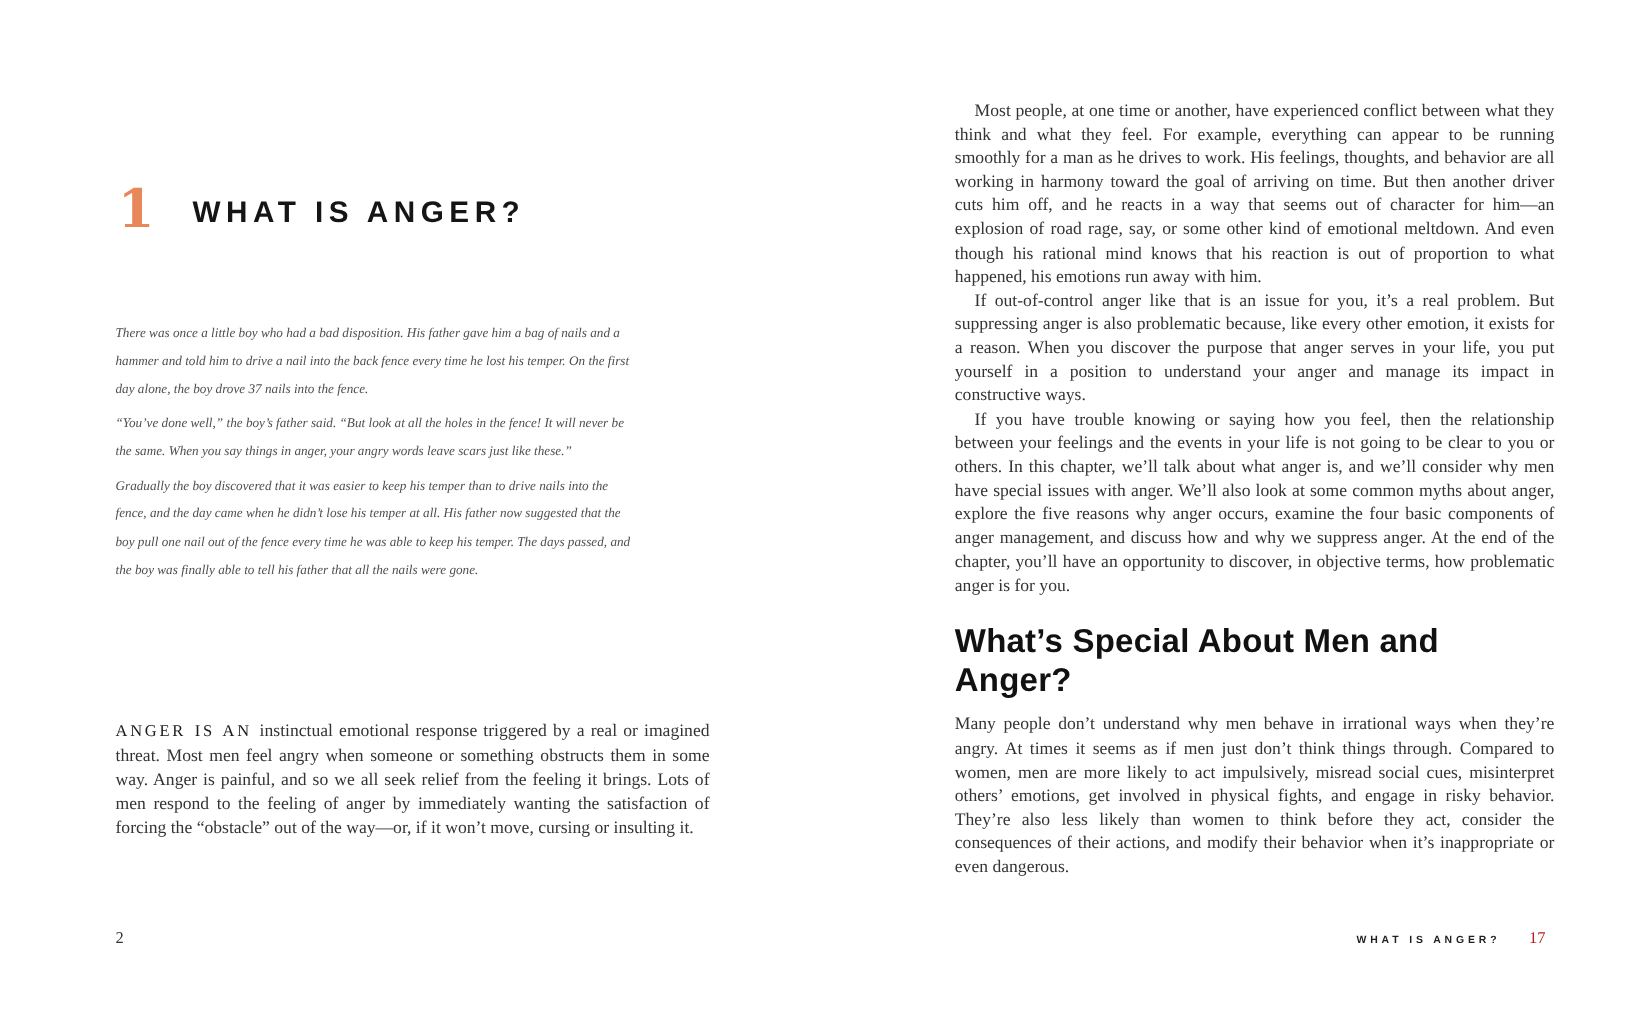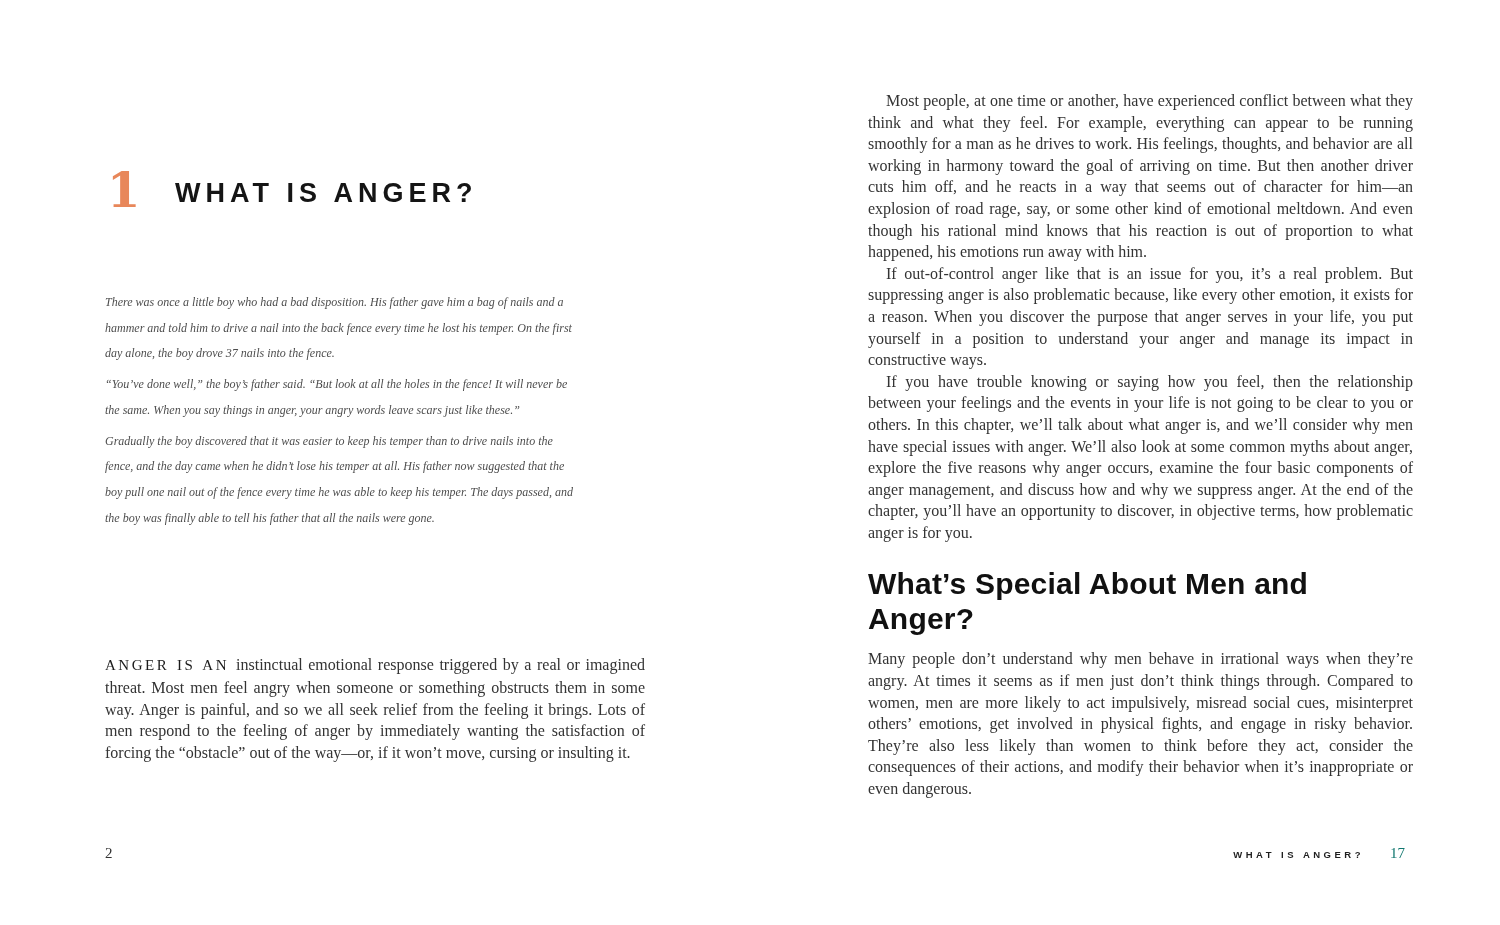--- a/index.html
+++ b/index.html
@@ -115,21 +115,21 @@
     font-family: "Liberation Sans", sans-serif;
     font-weight: bold;
     font-size: 9.5px;
     letter-spacing: 3.5px;
     color: #1f1f1f;
   }
   .folio-right {
     position: static;
     font-family: "Liberation Serif", serif;
     font-size: 15px;
-    color: #0f766e;
+    color: #b91c1c;
   }
 </style>
 </head>
 <body>
 
 <div class="spread">
 
   <div class="page page-left">
 
     <div class="chapter-number">1</div>

